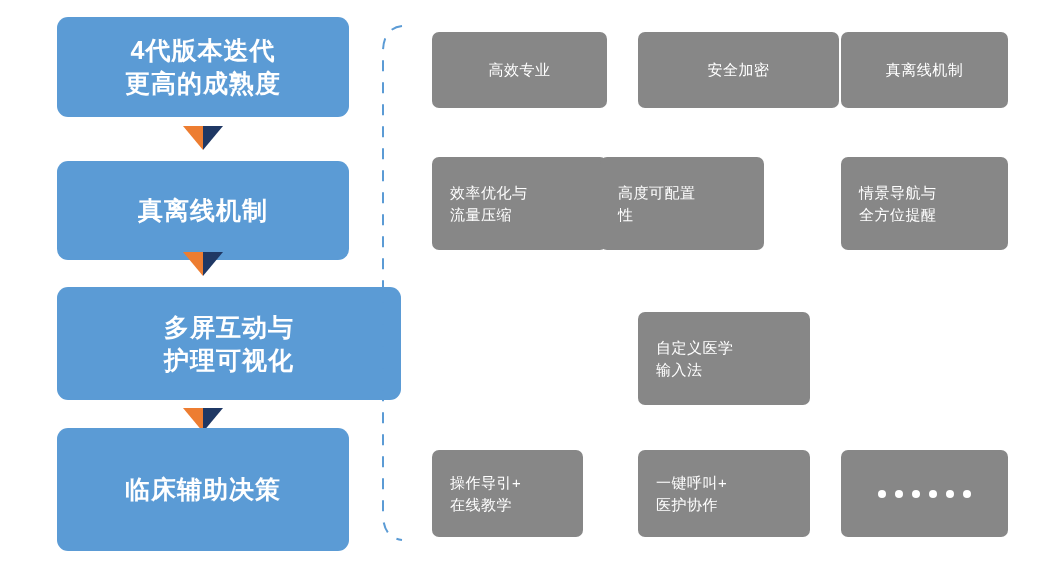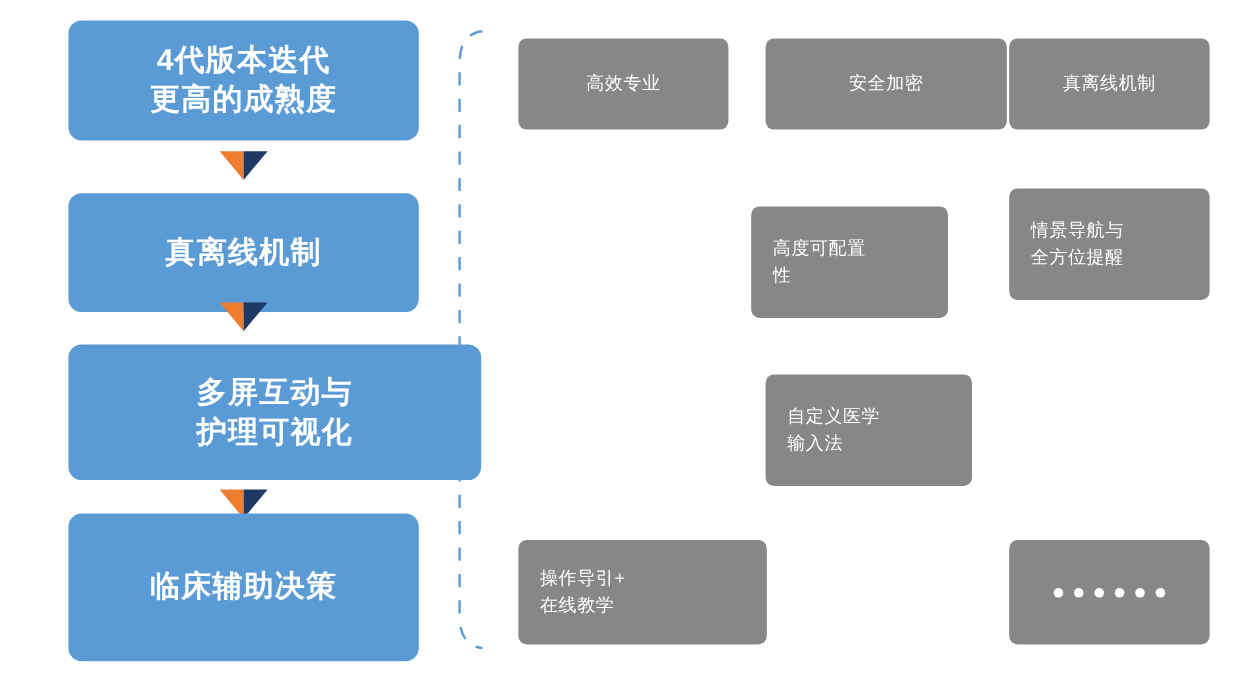--- a/index.html
+++ b/index.html
@@ -122,30 +122,34 @@
   <div class="flow-box" style="left:57px; top:428px; width:292px; height:123px;text-align:center;">临床辅助决策</div>
 
   <svg class="bracket" viewBox="0 0 34 518" preserveAspectRatio="none">
     <path d="M 30 2 Q 12 4 11 26 L 11 492 Q 12 514 30 516" fill="none" stroke="#5B9BD5" stroke-width="2" stroke-dasharray="11 11" stroke-linecap="butt"></path>
   </svg>
 
   <div class="feat-box align-center" style="left:432px; top:32px; width:175px; height:76px;">高效专业</div>
   <div class="feat-box align-center" style="left:638px; top:32px; width:201px; height:76px;">安全加密</div>
   <div class="feat-box align-center" style="left:841px; top:32px; width:167px; height:76px;">真离线机制</div>
 
-  <div class="feat-box align-left" style="left:626px; top:157px; width:164px; height:93px;margin-top:15px;">高度可配置
+  <div class="feat-box align-left" style="left:432px; top:157px; width:175px; height:93px;">效率优化与
+流量压缩</div>
+  <div class="feat-box align-left" style="left:600px; top:157px; width:164px; height:93px;">高度可配置
 性</div>
   <div class="feat-box align-left" style="left:841px; top:157px; width:167px; height:93px;">情景导航与
 全方位提醒</div>
 
   <div class="feat-box align-left" style="left:638px; top:312px; width:172px; height:93px;">自定义医学
 输入法</div>
 
-  <div class="feat-box align-left" style="left:432px; top:450px; width:207px; height:87px;">操作导引+
+  <div class="feat-box align-left" style="left:432px; top:450px; width:151px; height:87px;">操作导引+
 在线教学</div>
+  <div class="feat-box align-left" style="left:638px; top:450px; width:172px; height:87px;">一键呼叫+
+医护协作</div>
   <div class="feat-box align-center" style="left:841px; top:450px; width:167px; height:87px;">
     <span class="dots-row">
       <span class="dot"></span>
       <span class="dot"></span>
       <span class="dot"></span>
       <span class="dot"></span>
       <span class="dot"></span>
       <span class="dot"></span>
     </span>
   </div>

